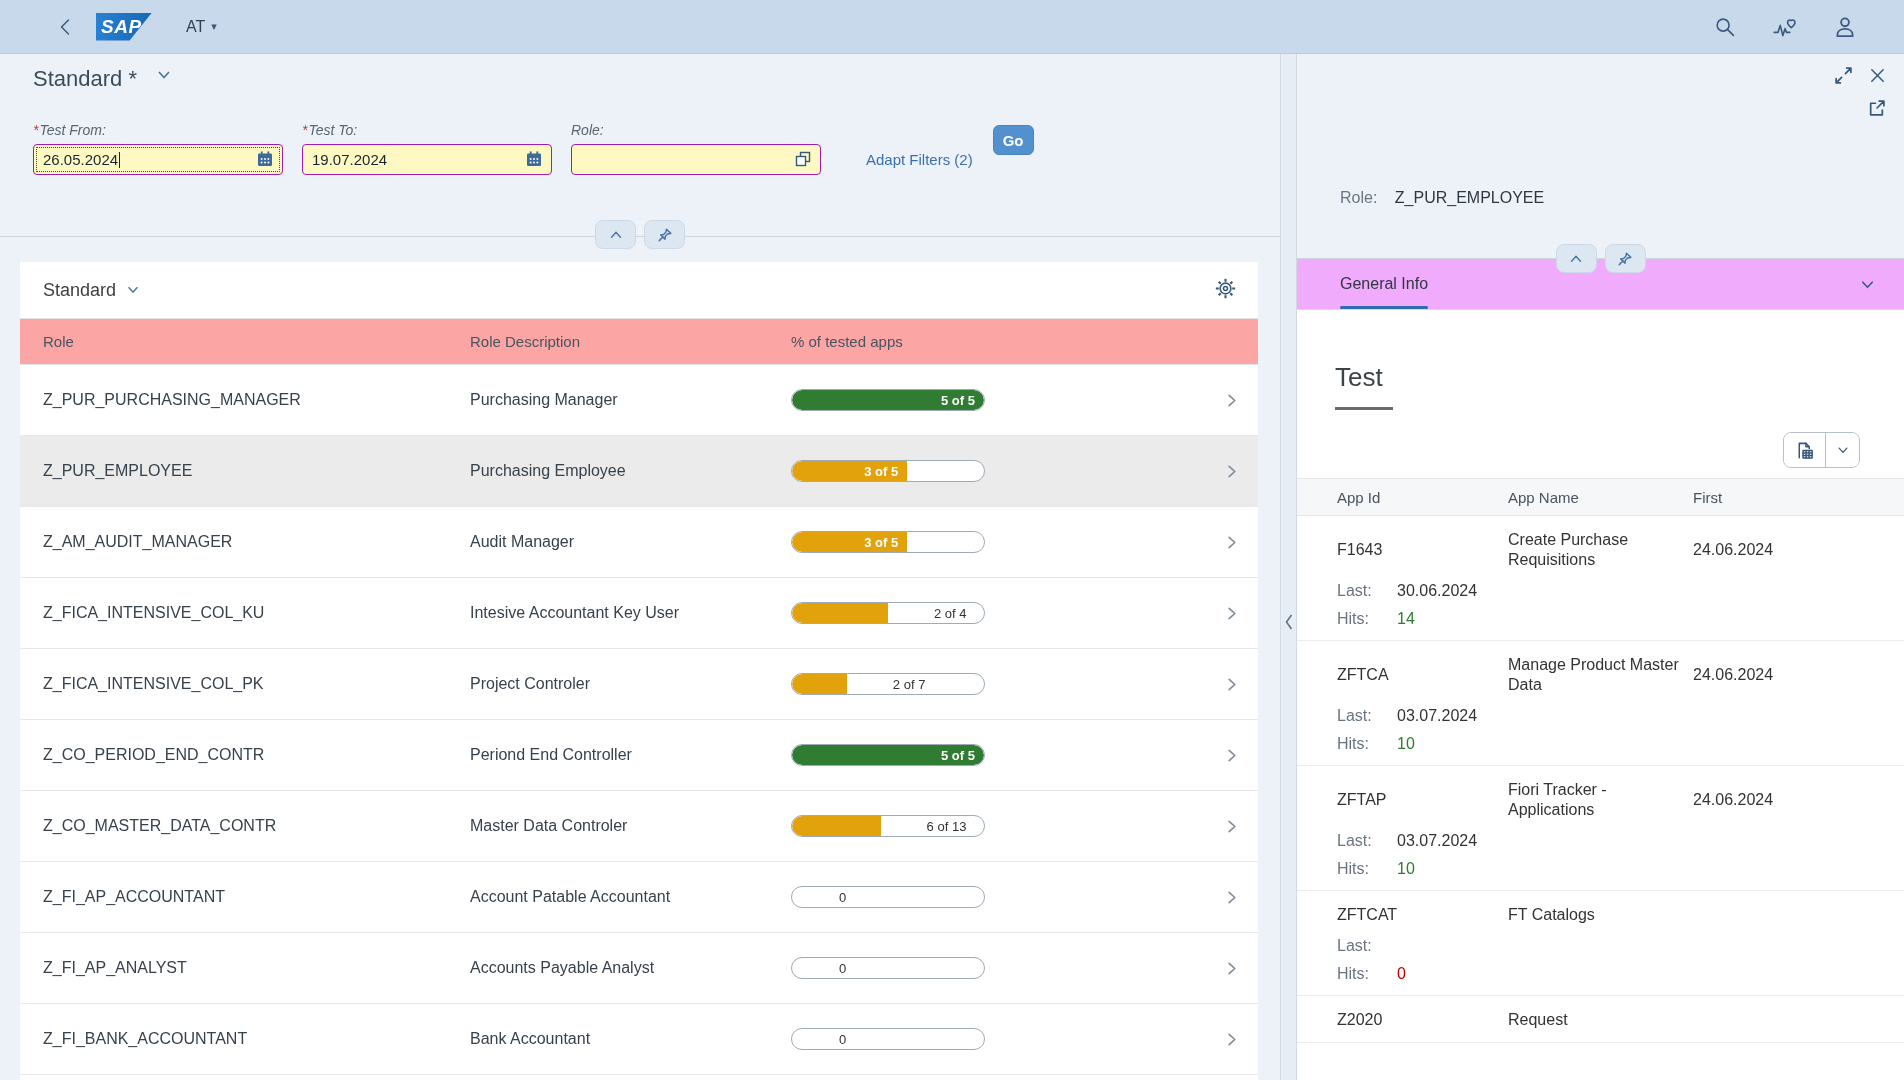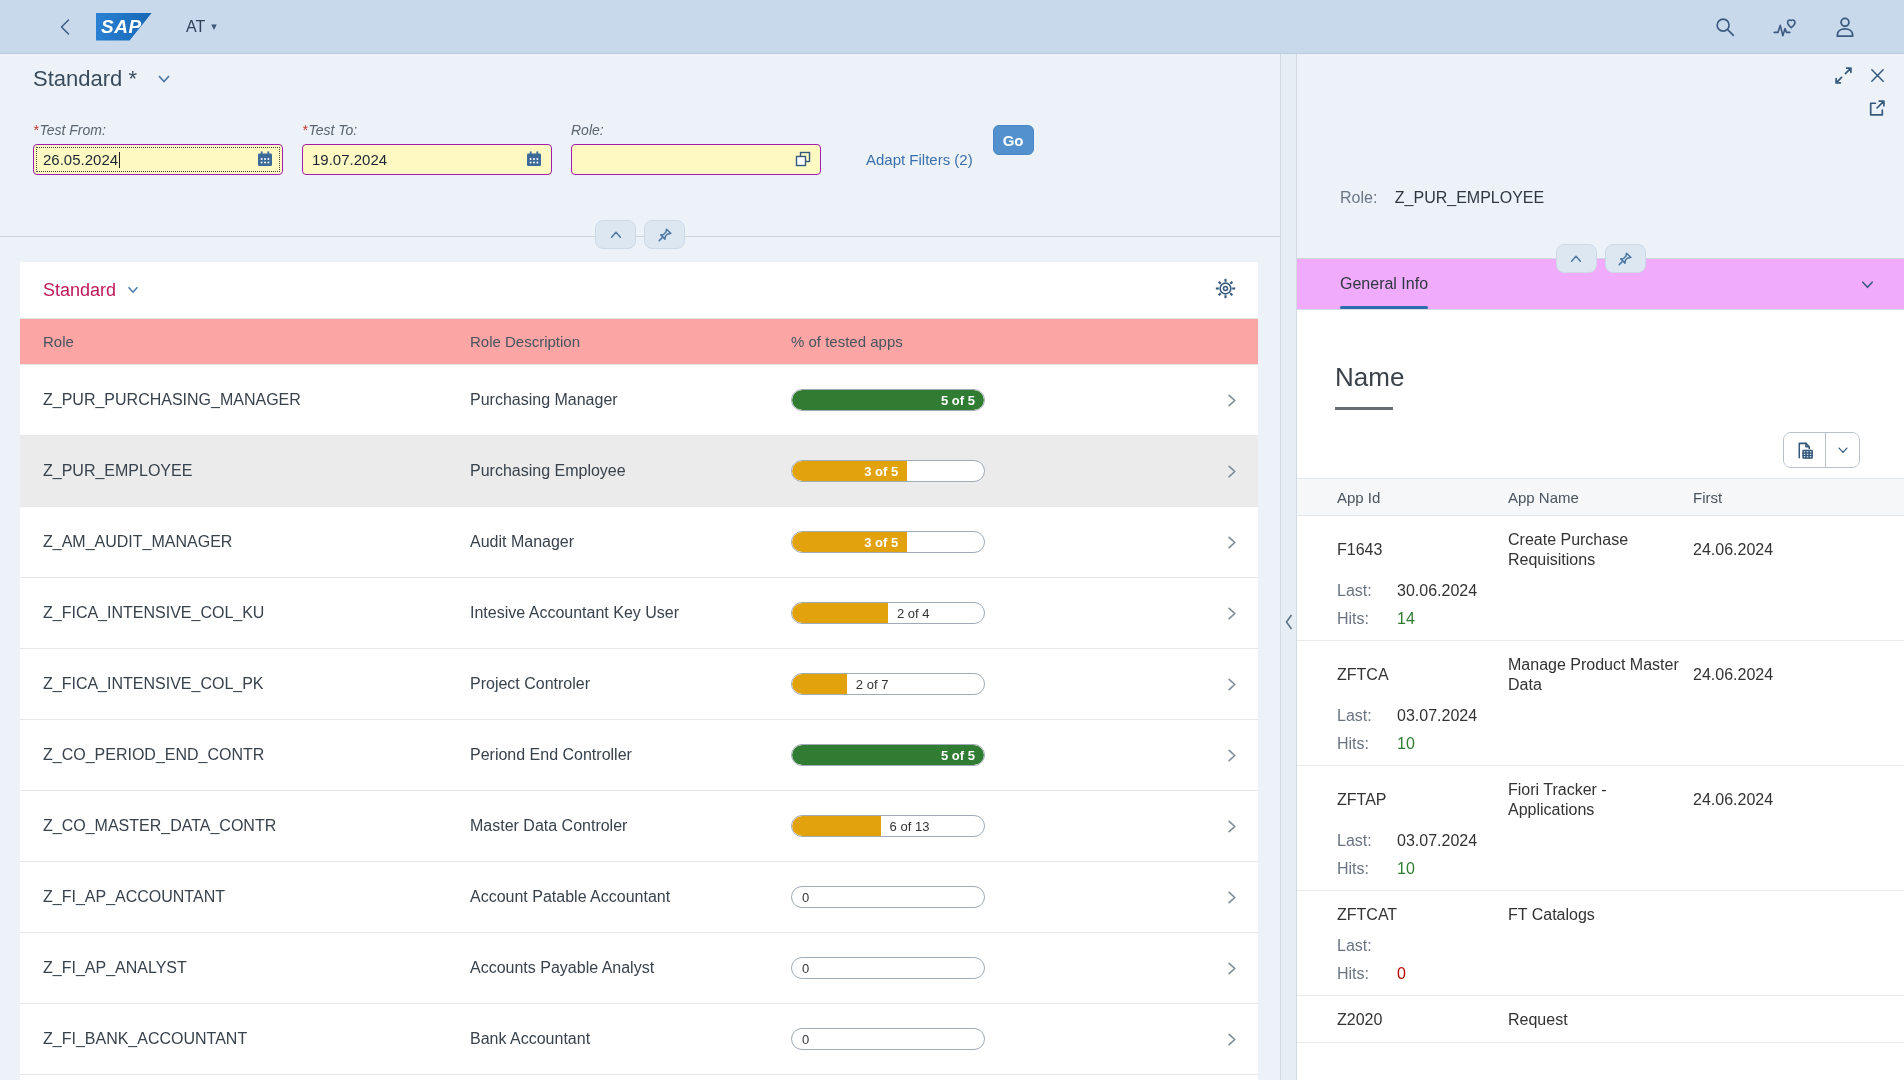--- a/index.html
+++ b/index.html
@@ -23,21 +23,21 @@
 
   
   .main { position:absolute; left:0; top:54px; width:1280px; bottom:0; background:#edf2f8; }
   .gutter { position:absolute; left:1280px; top:54px; width:17px; bottom:0; background:#e7edf4;
     border-left:1px solid #d3dae1; border-right:1px solid #d3dae1; }
   .gutter svg { position:absolute; left:1px; top:556px; stroke:#5f7488; fill:none; stroke-width:1.6; }
   .panel { position:absolute; left:1297px; top:54px; width:607px; bottom:0; background:#fff; }
 
   
   .fheader { position:relative; height:183px; background:#edf2f8; border-bottom:1px solid #ccd4dc; }
-  .page-title { display:flex; align-items:center; gap:18px; padding:12px 0 0 33px;
+  .page-title { display:flex; gap:18px; padding:12px 0 0 33px;
     font-size:22px; color:#3a4b5c; cursor:pointer; }
   .page-title svg { stroke:#4a77a4; fill:none; stroke-width:1.7; }
   .filters { position:absolute; left:33px; top:68px; display:flex; align-items:flex-end; }
   .fgroup { display:flex; flex-direction:column; width:250px; margin-right:19px; }
   .flabel { font-size:14px; color:#5a6570; margin-bottom:6px;font-style:italic; }
   .req { color:#c0392b; margin-right:1px; }
   .field { position:relative; height:31px; background:#fef9c3; border:1px solid #a21caf; border-radius:4px;
     display:flex; align-items:center; padding:0 34px 0 9px; font-size:15px; color:#1a2733; cursor:text; }
   .field.focused { outline:1px dotted #444; outline-offset:-4px; }
   .caret-bar { display:inline-block; width:1px; height:16px; background:#222; margin-left:1px; }
@@ -46,35 +46,35 @@
   .go-btn { margin:0 0 20px 20px; height:30px; min-width:36px; padding:0 9px; background:#5390ce; border:1px solid #4a86c4;
     border-radius:6px; color:#fff; font-size:15px; font-weight:bold; cursor:pointer; }
   .edge-btns { position:absolute; left:50%; transform:translateX(-50%); bottom:-13px; display:flex; gap:8px; z-index:5; }
   .edge-btn { width:41px; height:29px; background:#dde7f2; border:1px solid #cdd9e6; border-radius:8px;
     display:flex; align-items:center; justify-content:center; cursor:pointer; }
   .edge-btn svg { stroke:#4a77a4; fill:none; stroke-width:1.6; stroke-linecap:round; stroke-linejoin:round; }
 
   
   .card { position:absolute; left:20px; right:22px; top:208px; bottom:0; background:#fff; }
   .card-head { height:56px; display:flex; align-items:center; padding:0 22px 0 23px; }
-  .card-title { display:flex; align-items:center; gap:9px; font-size:18px; color:#be185d; cursor:pointer; }
+  .card-title { display:flex; align-items:center; gap:9px; font-size:18px; color:#404040; cursor:pointer; }
   .card-title svg { stroke:#4a77a4; fill:none; stroke-width:1.7; }
   .card-head .gear { margin-left:auto; cursor:pointer; }
   .thead { display:flex; align-items:center; height:47px; background:#fca5a5;
     border-top:1px solid #e3e6e9; border-bottom:1px solid #e3e6e9;
     padding:0 18px 0 23px; font-size:15px; color:#49545f; }
   .col-role { flex:0 0 427px; } .col-desc { flex:0 0 321px; } .col-bar { flex:0 0 194px; }
   .trow { display:flex; align-items:center; height:71px; border-bottom:1px solid #e6e9ec;
     padding:0 18px 0 23px; font-size:16px; color:#38424c; cursor:pointer; background:#fff; }
   .trow.selected { background:#ebebeb; }
   .bar-track { position:relative; width:194px; height:22px; border:1px solid #9fabb6; border-radius:11px;
     background:#fff; overflow:hidden; }
   .bar-fill { position:absolute; left:0; top:0; bottom:0; border-radius:11px 0 0 11px; }
   .bar-fill.full { border-radius:11px; }
-  .bar-label { position:absolute; top:0; line-height:21px; font-size:13px; color:#333; white-space:nowrap; }
+  .bar-label { position:absolute; top:0; line-height:21px; font-size:13px; color:#333; white-space:nowrap;padding-left:37px; }
   .bar-label.inside { left:0; text-align:right; padding-right:9px; color:#fff; font-weight:bold; }
   .row-chev { margin-left:auto; stroke:#7d8b99; fill:none; stroke-width:1.7; stroke-linecap:round; stroke-linejoin:round; cursor:pointer; }
 
   
   .panel-top { position:relative; height:204px; background:#edf2f8; }
   .panel-icons { position:absolute; top:12px; right:18px; display:flex; flex-direction:column; align-items:flex-end; gap:14px; }
   .panel-icons .row { display:flex; gap:16px; }
   .panel svg.ic { stroke:#35597d; fill:none; stroke-width:1.6; stroke-linecap:round; stroke-linejoin:round; }
   .panel-role { position:absolute; left:43px; top:135px; font-size:16px; }
   .panel-role .lbl { color:#6a7685; margin-right:13px; }
@@ -445,21 +445,21 @@
       <span class="tab-underline"></span>
     </div>
     <span class="chev icon-btn">
       <svg class="ic" width="17" height="17" viewBox="0 0 18 18">
           <path d="M4 6.5 L9 12 L14 6.5"></path>
         </svg>
     </span>
   </div>
 
   <div class="panel-body">
-    <div class="apps-title">Name</div>
+    <div class="apps-title">Test</div>
     <div class="apps-underline"></div>
 
     <div class="apps-toolbar">
       <div class="split-btn">
         <button class="seg icon">
           <svg class="ic" width="19" height="19" viewBox="0 0 20 20">
             <path d="M4.5 17.5 V2.5 H11.5 L15 6 V8"></path>
               <path d="M11.5 2.5 V6 H15"></path>
             <rect x="8.5" y="10" width="9.5" height="8"></rect>
               <path d="M8.5 12.6 H18 M8.5 15.3 H18 M11.6 10 V18 M14.8 10 V18"></path>

